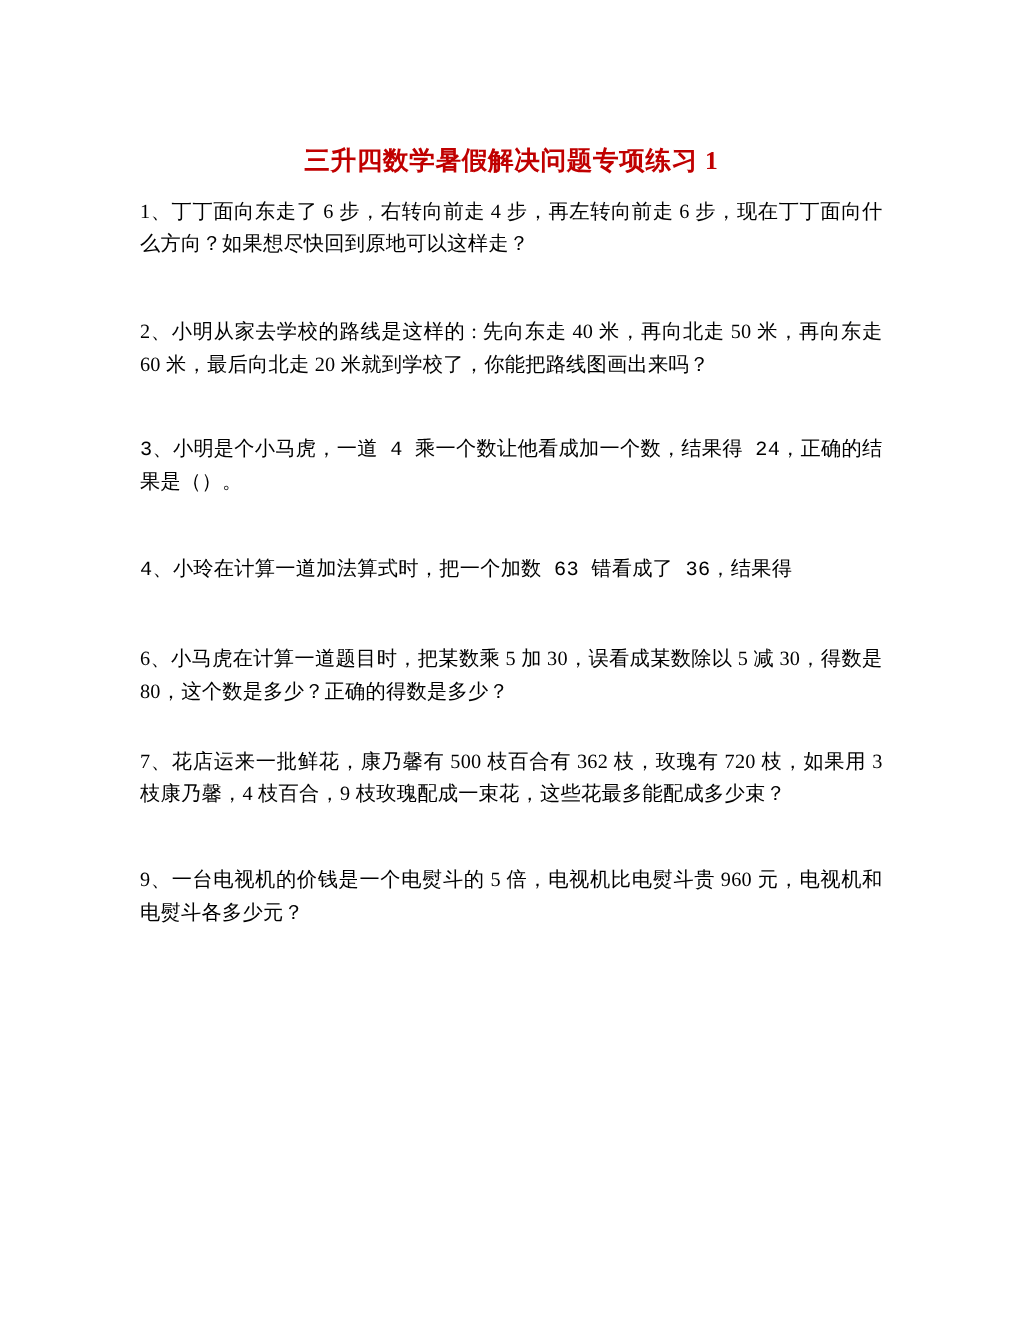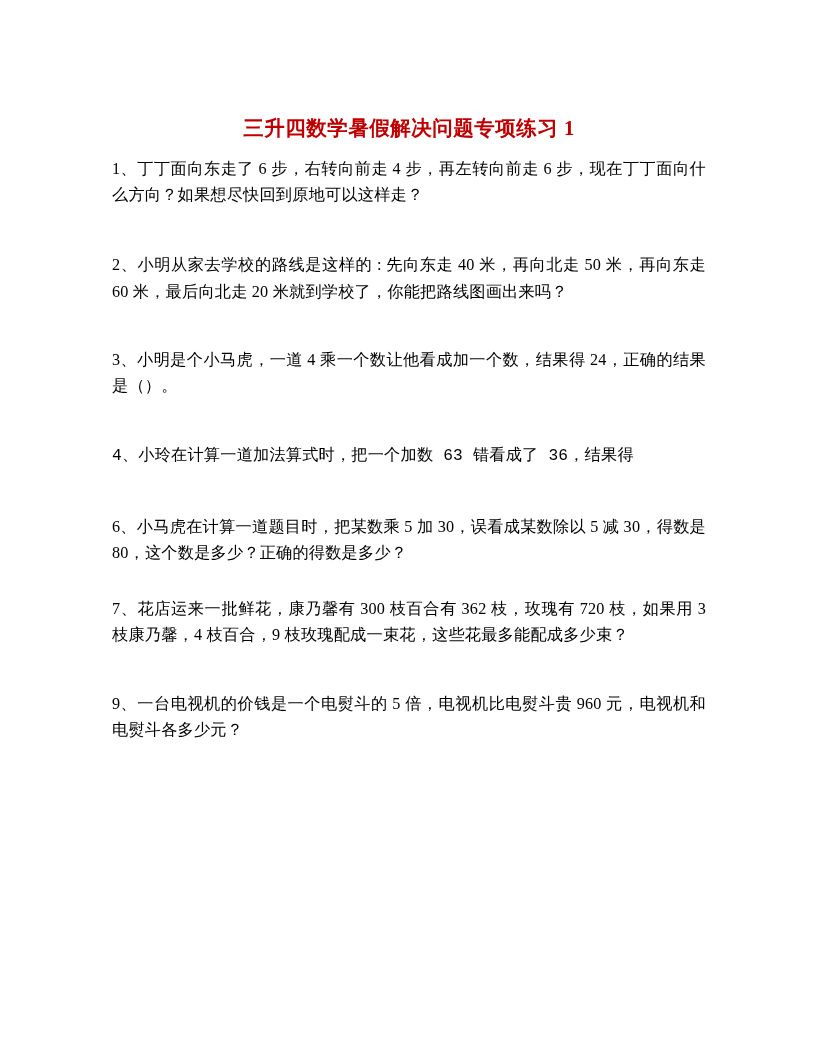--- a/index.html
+++ b/index.html
@@ -35,35 +35,35 @@
     line-height: 1.62;
     text-align: justify;
     margin: 0 0 30px 0;
     letter-spacing: 0.2px;
   }
   .q:last-child {
     margin-bottom: 0;
   }
   .q-1 { margin-bottom: 44px; }
   .q-2 { margin-bottom: 42px; }
-  .q-3 { margin-bottom: 44px; }
+  .q-3 { margin-bottom: 44px; font-family: Liberation Mono, monospace; }
   .q-4 { margin-bottom: 44px; font-family: Liberation Mono, monospace; }
   .q-5 { margin-bottom: 42px; }
   .q-6 { }
   .q-7 { margin-bottom: 42px; }
   .q-8 { margin-bottom: 14px; }
 </style>
 </head>
 <body>
 
 <div class="page">
 
   <h1 class="doc-title">三升四数学暑假解决问题专项练习 1</h1>
 
   <p class="q q-1">1、丁丁面向东走了 6 步，右转向前走 4 步，再左转向前走 6 步，现在丁丁面向什么方向？如果想尽快回到原地可以这样走？</p>
   <p class="q q-2">2、小明从家去学校的路线是这样的 : 先向东走 40 米，再向北走 50 米，再向东走 60 米，最后向北走 20 米就到学校了，你能把路线图画出来吗？</p>
   <p class="q q-3">3、小明是个小马虎，一道 4 乘一个数让他看成加一个数，结果得 24，正确的结果是（）。</p>
   <p class="q q-4">4、小玲在计算一道加法算式时，把一个加数 63 错看成了 36，结果得</p>
   <p class="q q-6">6、小马虎在计算一道题目时，把某数乘 5 加 30，误看成某数除以 5 减 30，得数是 80，这个数是多少？正确的得数是多少？</p>
-  <p class="q q-7">7、花店运来一批鲜花，康乃馨有 300 枝百合有 362 枝，玫瑰有 720 枝，如果用 3 枝康乃馨，4 枝百合，9 枝玫瑰配成一束花，这些花最多能配成多少束？</p>
+  <p class="q q-7">7、花店运来一批鲜花，康乃馨有 500 枝百合有 362 枝，玫瑰有 720 枝，如果用 3 枝康乃馨，4 枝百合，9 枝玫瑰配成一束花，这些花最多能配成多少束？</p>
   <p class="q q-9">9、一台电视机的价钱是一个电熨斗的 5 倍，电视机比电熨斗贵 960 元，电视机和电熨斗各多少元？</p>
 
 </div>
 
 </body></html>

